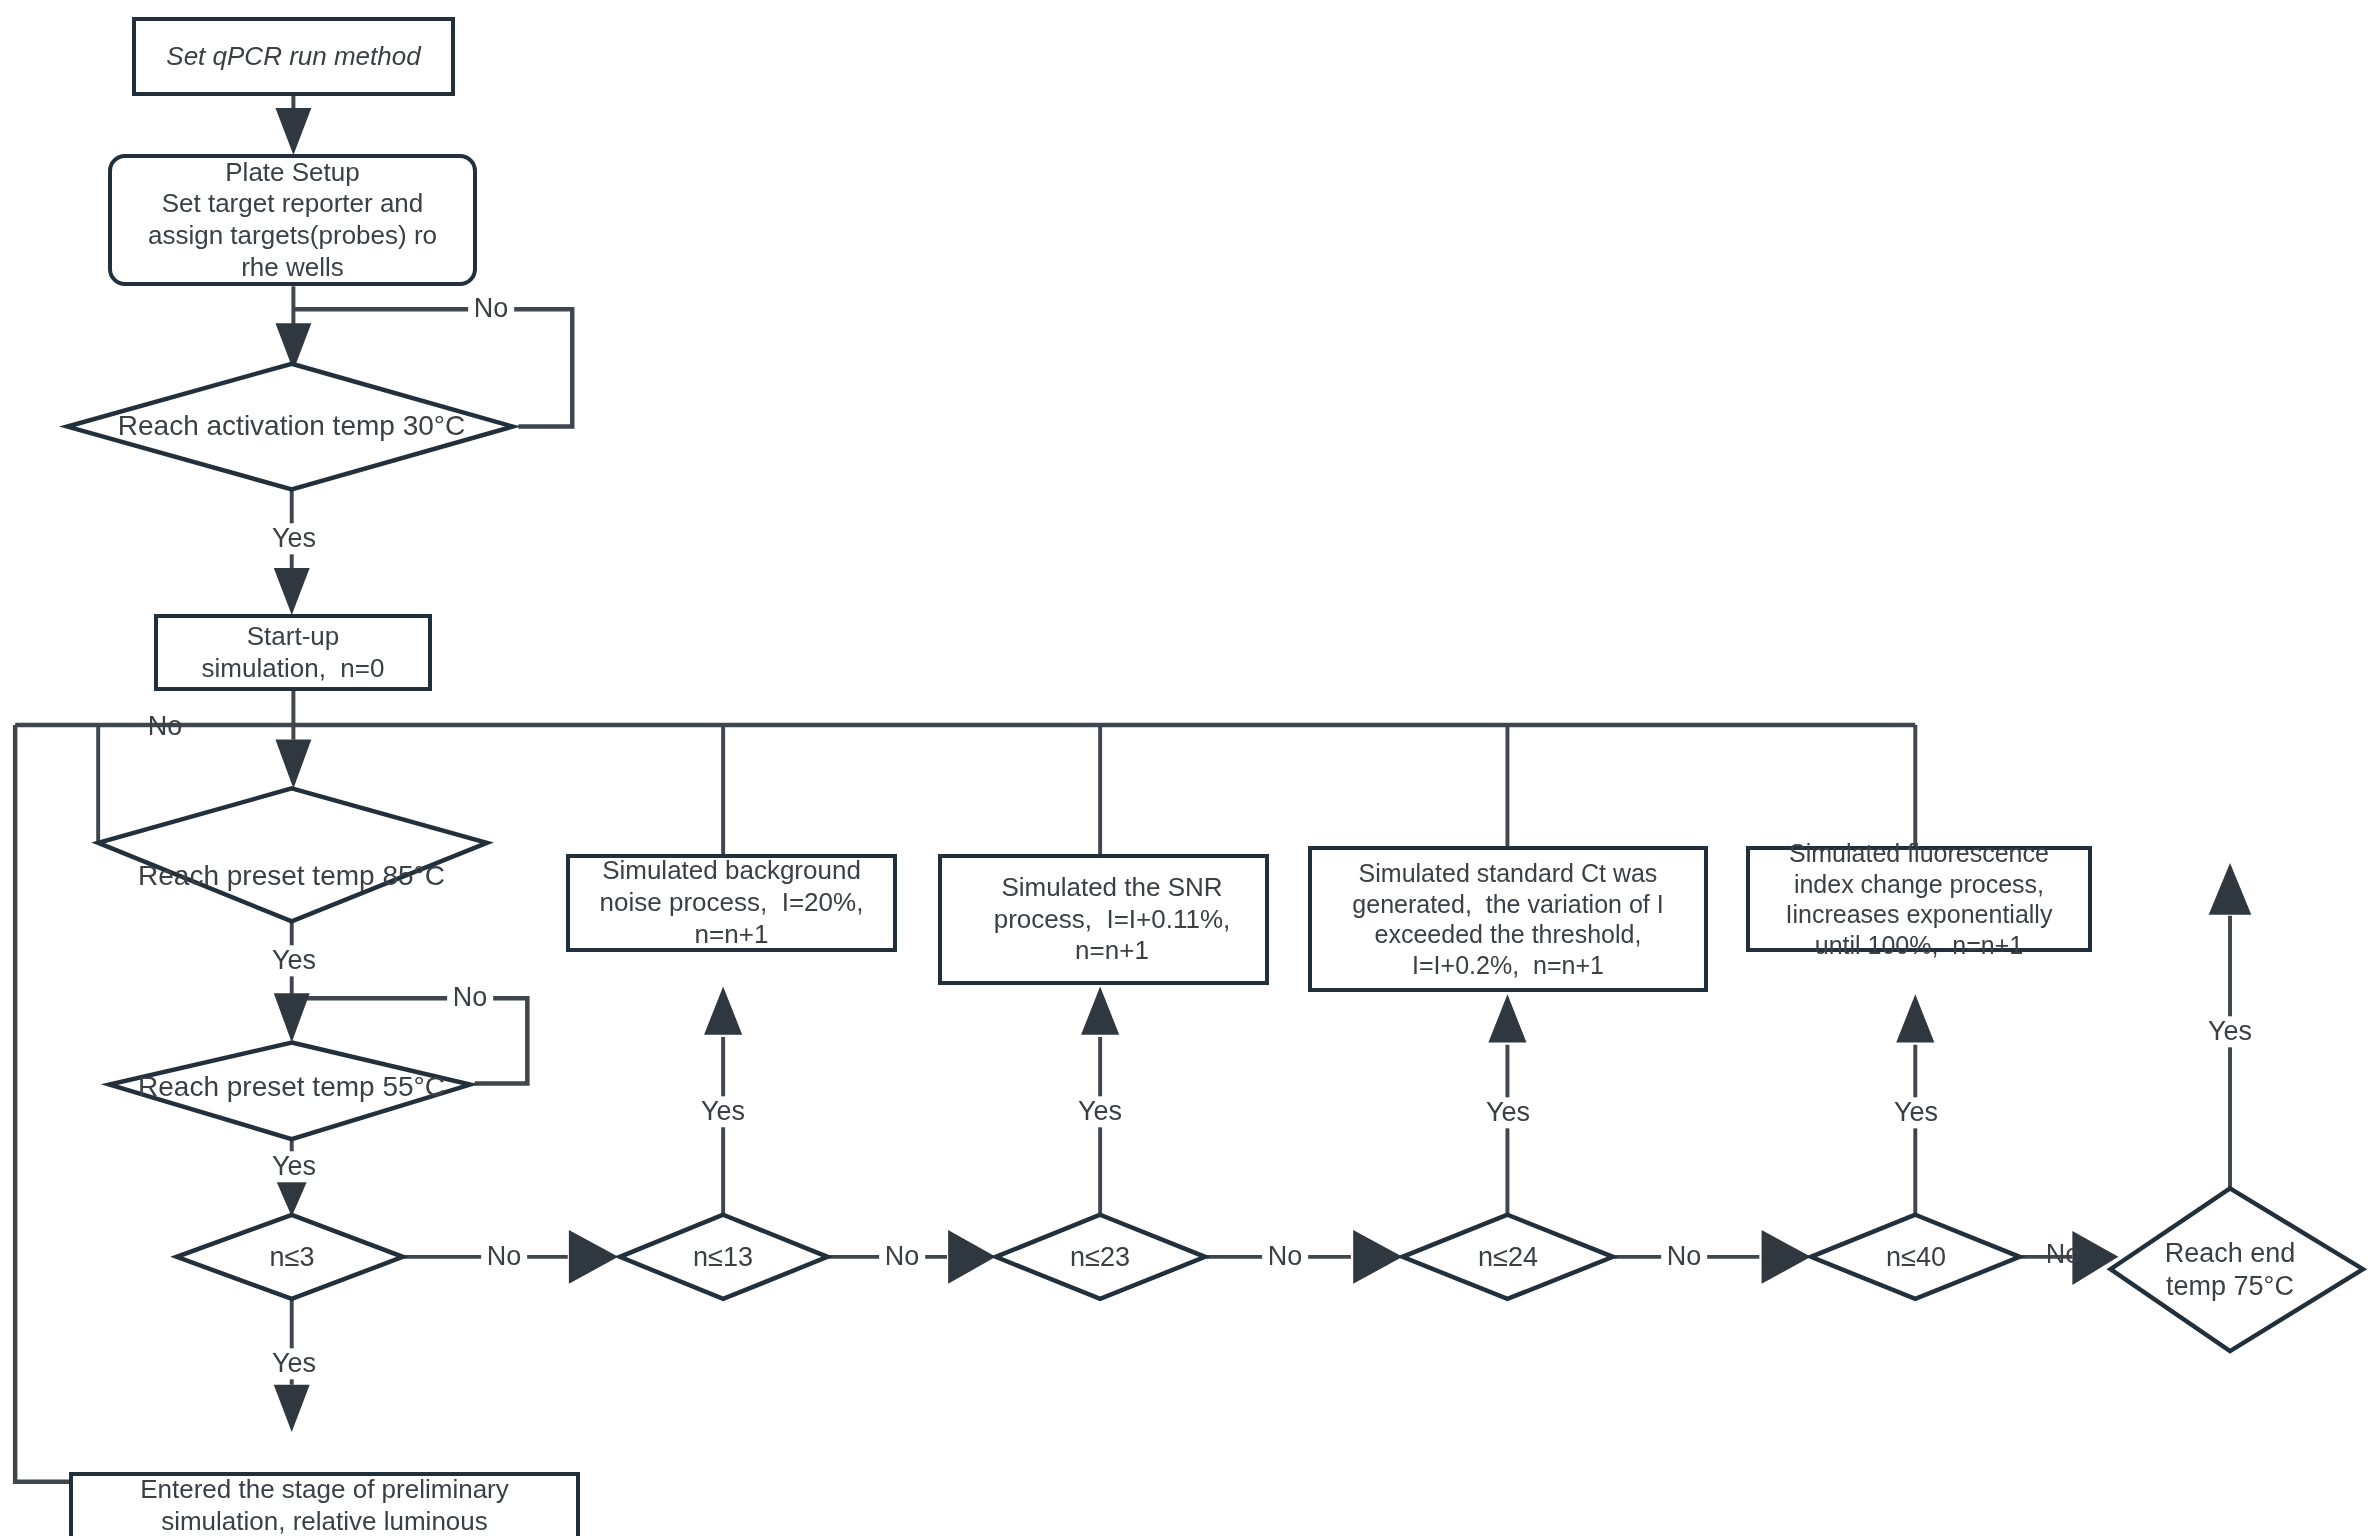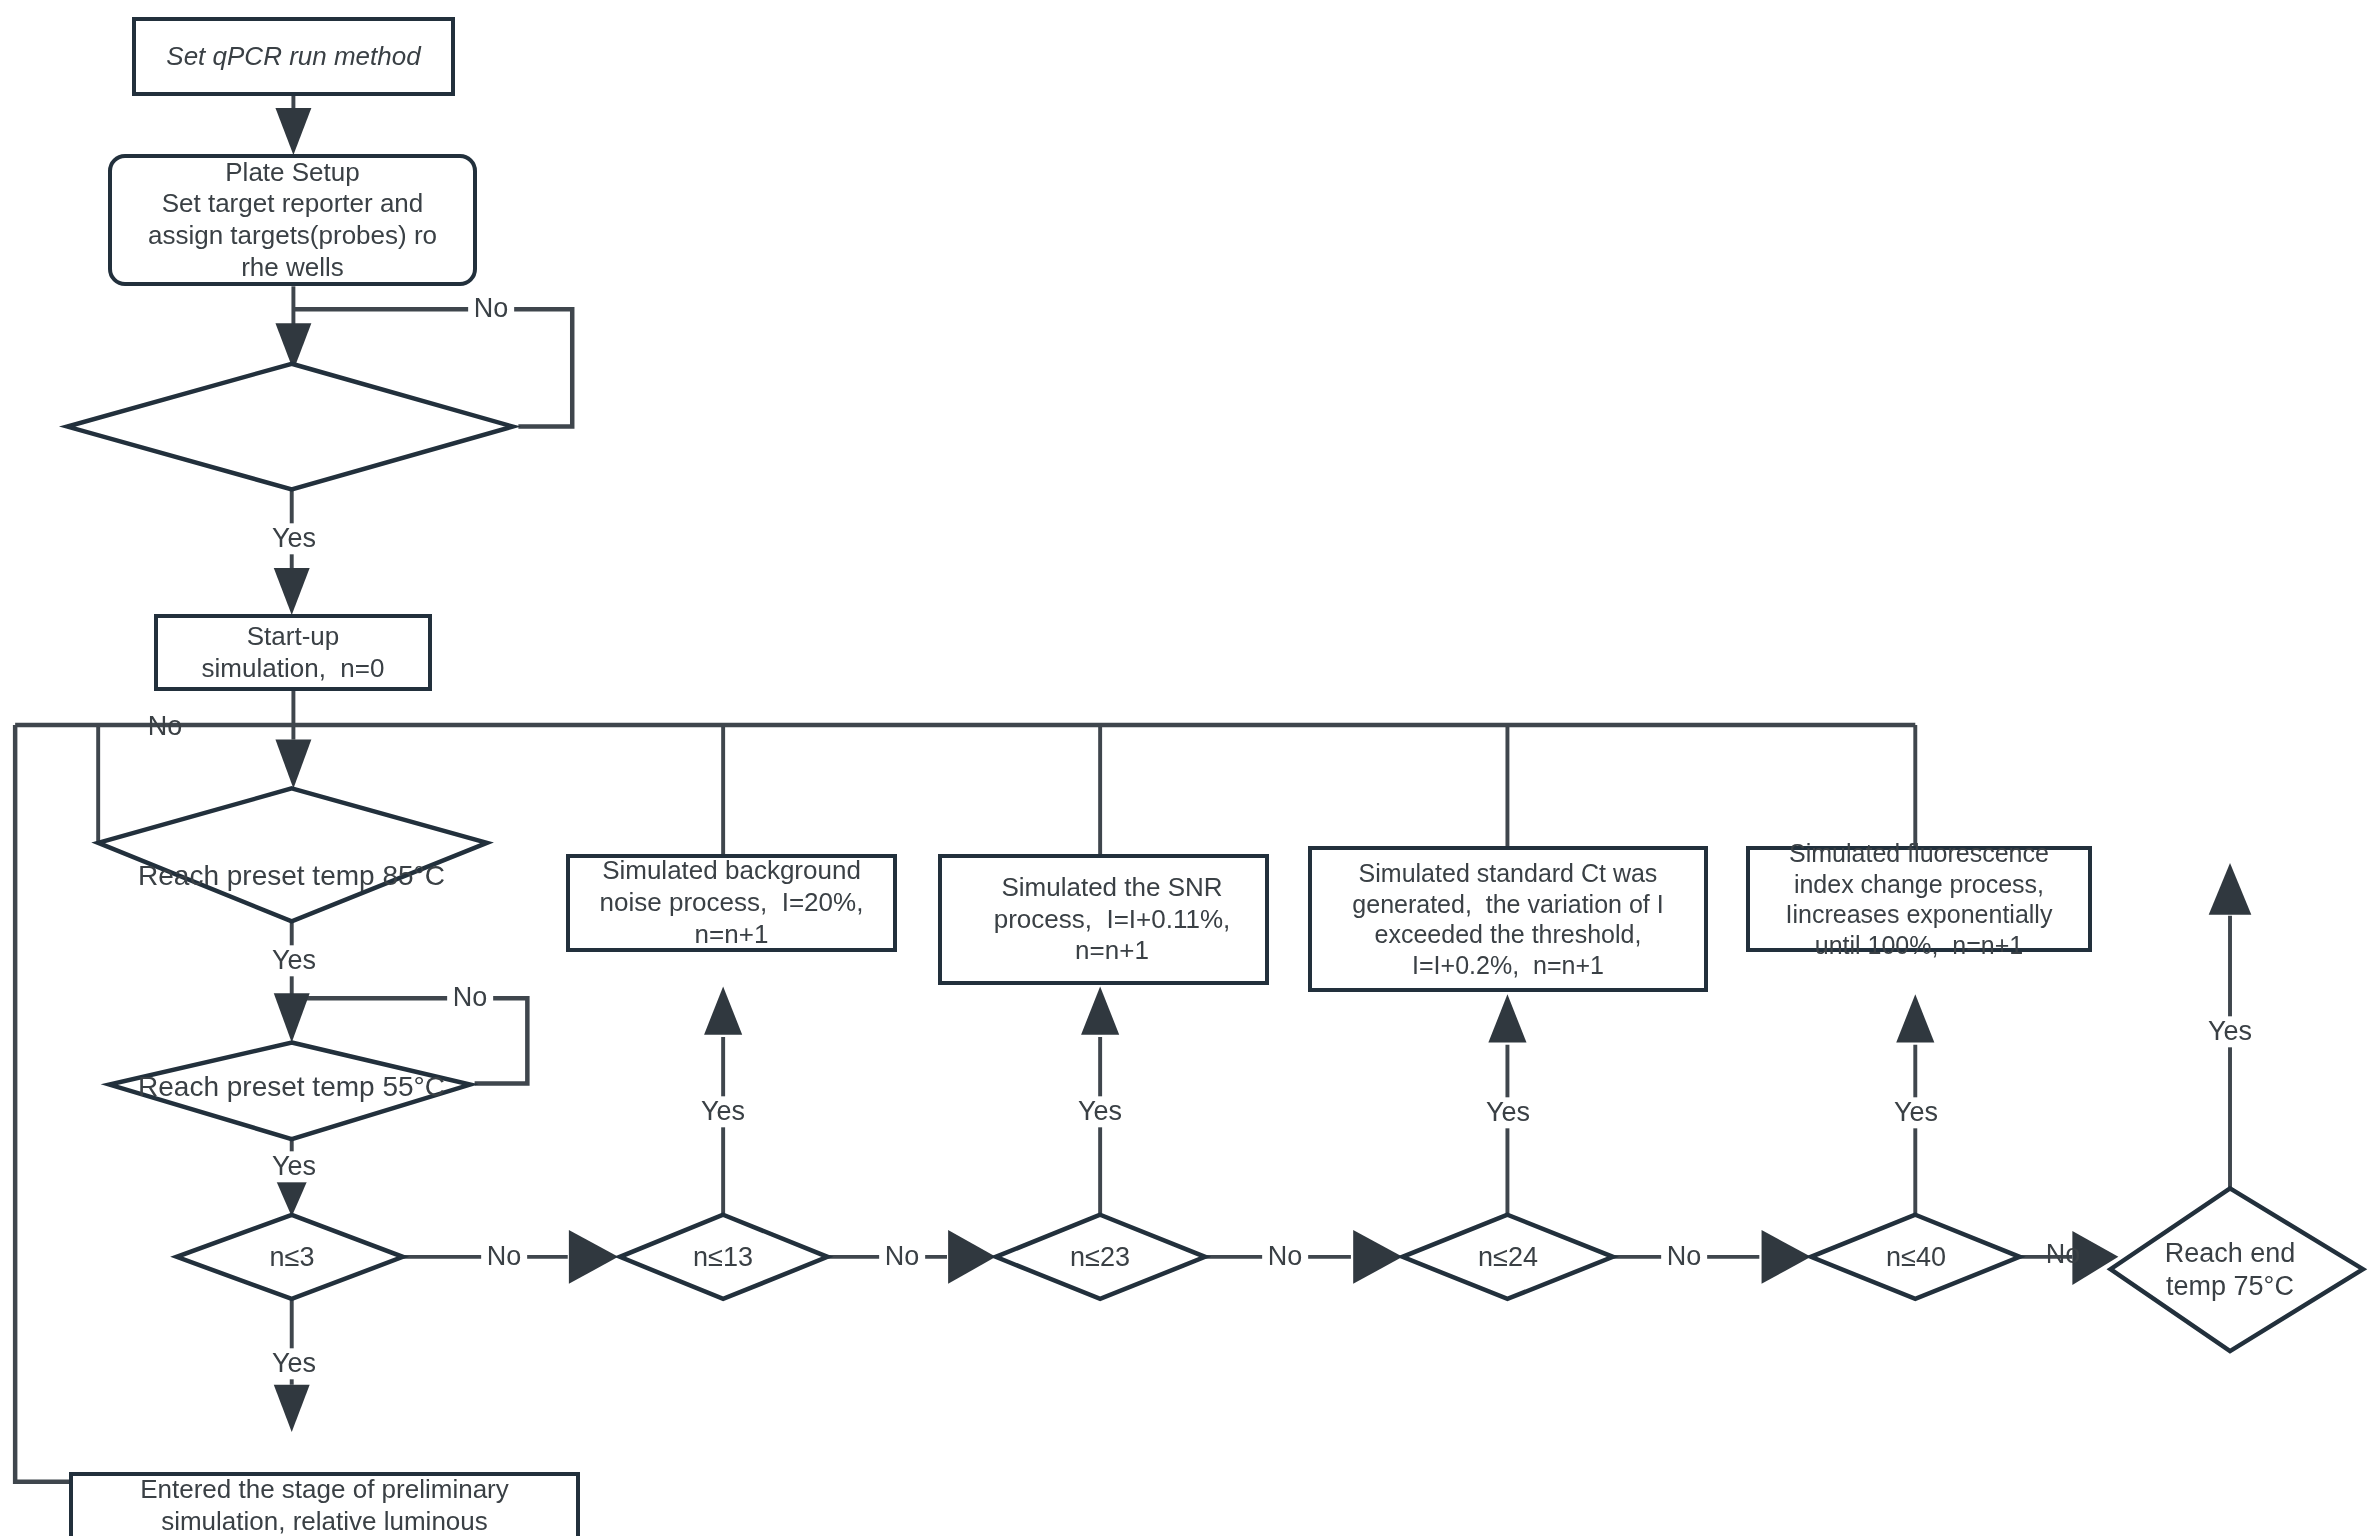--- a/index.html
+++ b/index.html
@@ -153,20 +153,21 @@
 generated,  the variation of I
 exceeded the threshold,
 I=I+0.2%,  n=n+1</div>
 
   <div class="node small" style="left:1746px;top:846px;width:346px;height:106px;">Simulated fluorescence
 index change process,
 Iincreases exponentially
 until 100%,  n=n+1</div>
 
 
+  <div class="dtext" style="left:95px;top:398px;width:393px;height:56px;">Reach activation temp 30°C</div>
 
   <div class="dtext" style="left:95px;top:848px;width:393px;height:56px;">Reach preset temp 85°C</div>
 
   <div class="dtext" style="left:95px;top:1059px;width:393px;height:56px;">Reach preset temp 55°C</div>
 
   <div class="dtext" style="left:222px;top:1229px;width:140px;height:56px;font-size:27px;">n≤3</div>
 
   <div class="dtext" style="left:653px;top:1229px;width:140px;height:56px;font-size:27px;">n≤13</div>
 
   <div class="dtext" style="left:1030px;top:1229px;width:140px;height:56px;font-size:27px;">n≤23</div>

